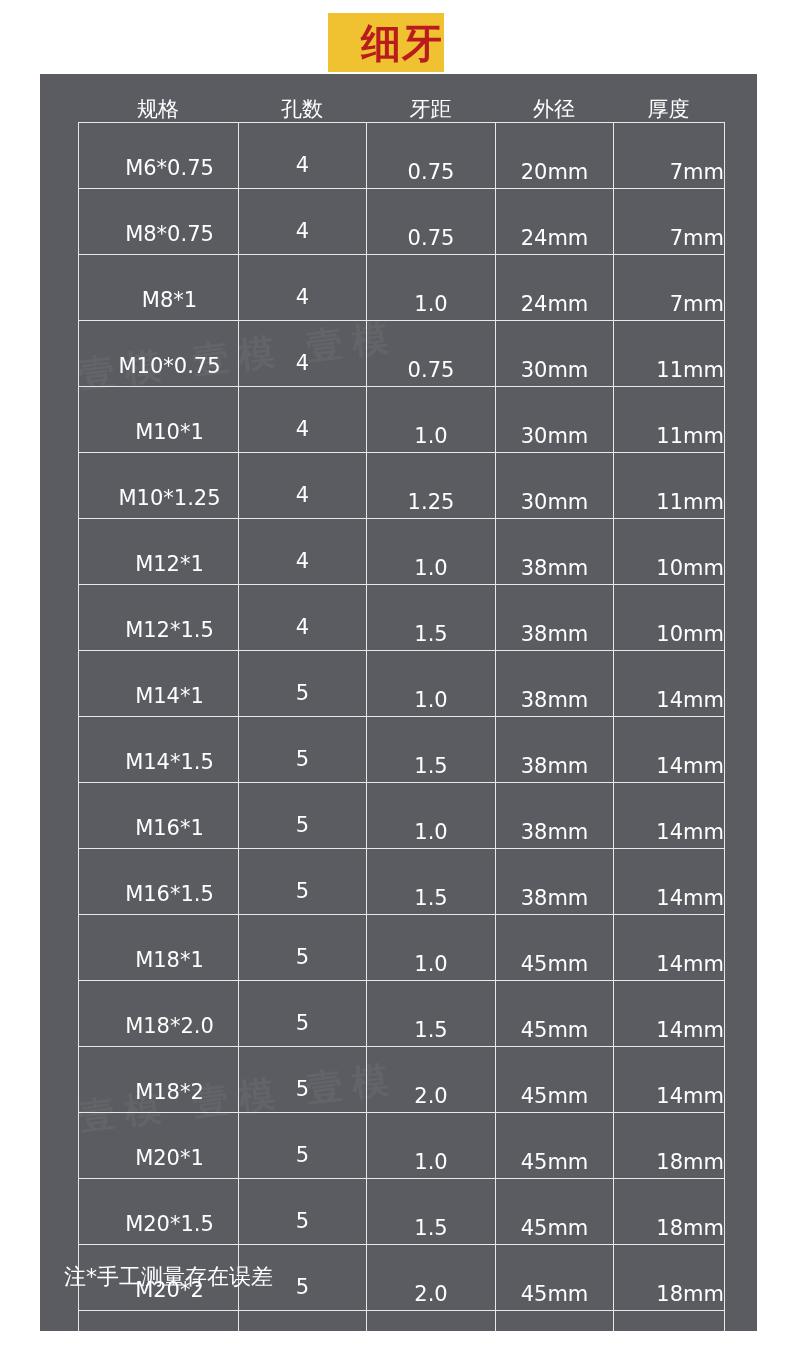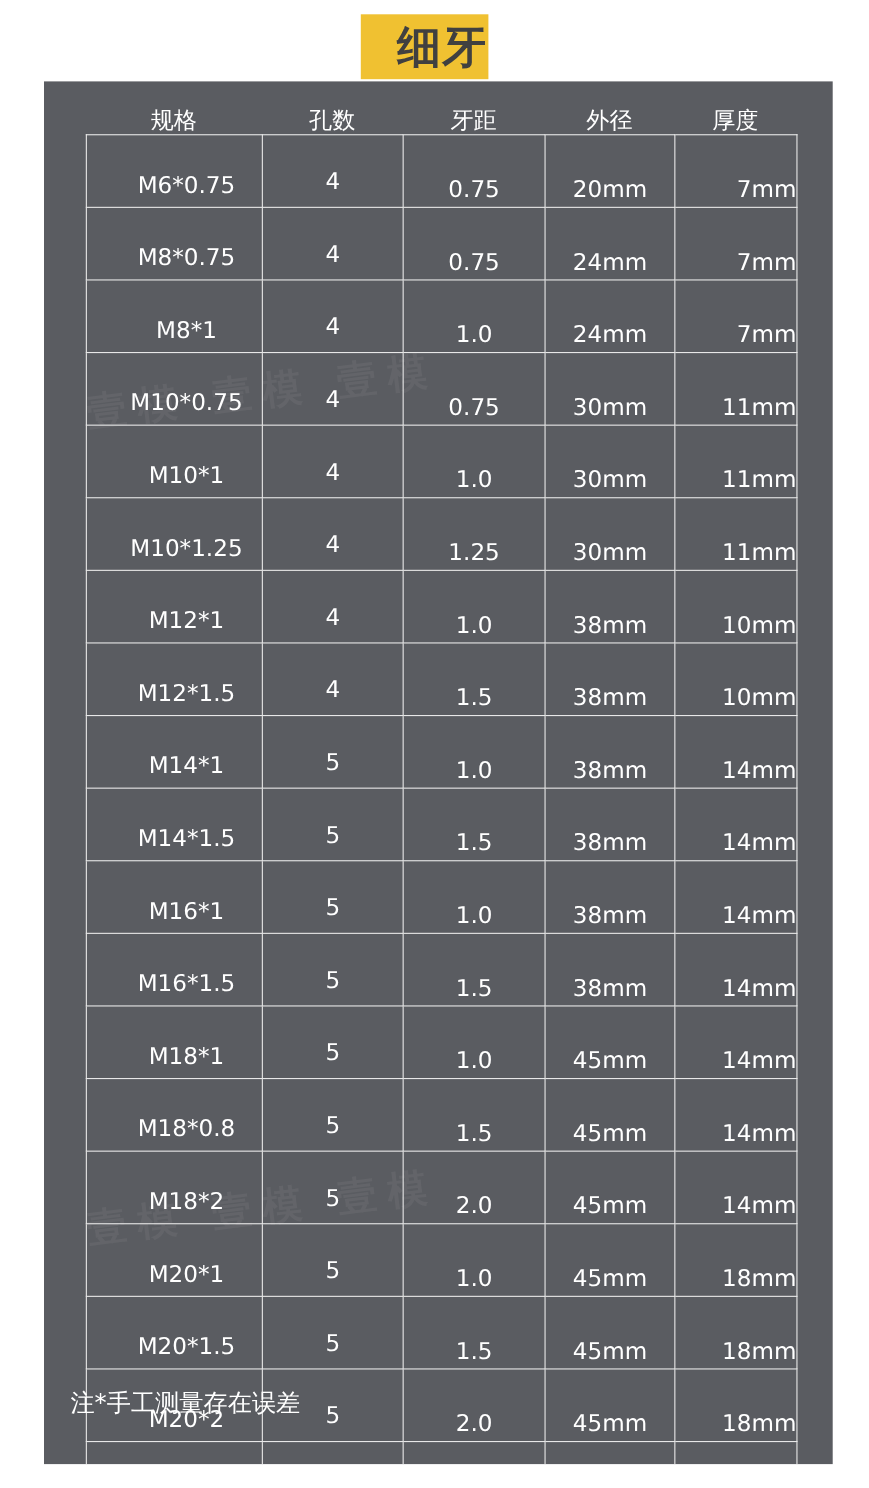--- a/index.html
+++ b/index.html
@@ -24,21 +24,21 @@
     height: 59px;
     background: #F0C131;
     display: flex;
     align-items: center;
     justify-content: center;
     box-sizing: border-box;
   }
   #title-badge .title-text {
     font-size: 40px;
     font-weight: bold;
-    color: #404040;
+    color: #b91c1c;
     line-height: 1;
     letter-spacing: 1px;
     font-family: "DejaVu Sans", "Liberation Sans", sans-serif;
     margin-left: 32px;
   }
 
   
   #gray-panel {
     position: absolute;
     left: 40px;
@@ -244,21 +244,21 @@
           <td class="c4">14mm</td>
         </tr>
         <tr>
           <td class="c0">M18*1</td>
           <td class="c1">5</td>
           <td class="c2">1.0</td>
           <td class="c3">45mm</td>
           <td class="c4">14mm</td>
         </tr>
         <tr>
-          <td class="c0">M18*0.8</td>
+          <td class="c0">M18*2.0</td>
           <td class="c1">5</td>
           <td class="c2">1.5</td>
           <td class="c3">45mm</td>
           <td class="c4">14mm</td>
         </tr>
         <tr>
           <td class="c0">M18*2</td>
           <td class="c1">5</td>
           <td class="c2">2.0</td>
           <td class="c3">45mm</td>

